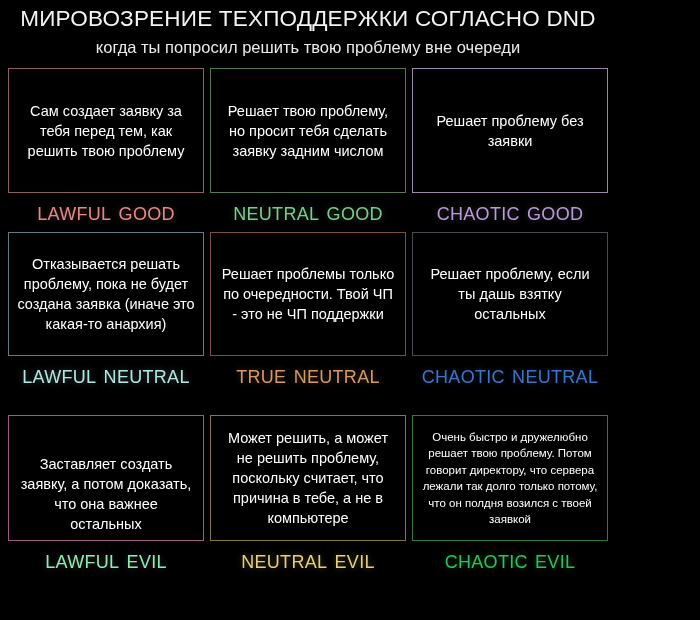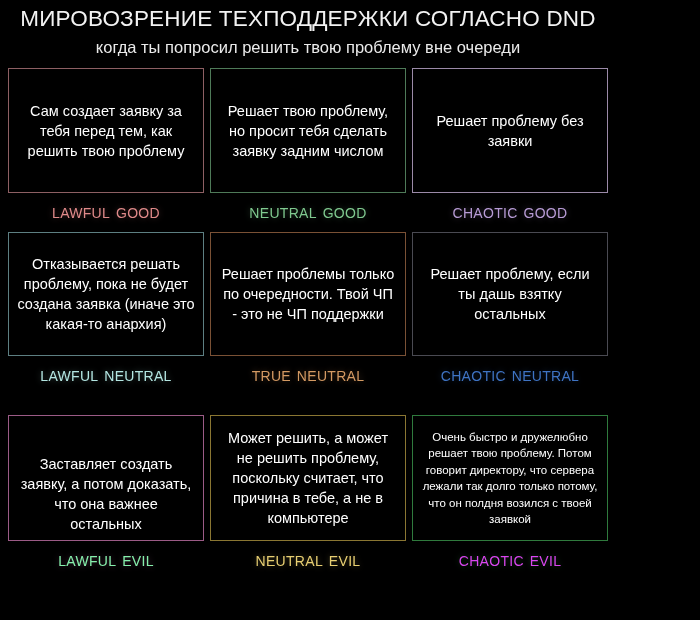--- a/index.html
+++ b/index.html
@@ -77,21 +77,21 @@
     font-size: 14.5px;
     line-height: 20px;
     font-weight: 400;
   }
   .quote.small {
     font-size: 11.5px;
     line-height: 16.5px;
   }
   .align-label {
     text-align: center;
-    font-size: 20px;
+    font-size: 25px;
     line-height: 32px;
     font-weight: 400;
     letter-spacing: 0.3px;
     font-variant: small-caps;
     text-transform: lowercase;
     padding-top: 2px;
     padding-bottom: 2px;
     white-space: nowrap;
   }
 
@@ -169,17 +169,17 @@
       <div class="panel" style="border-color: rgb(138, 118, 50);">
         <div class="quote">Может решить, а может не решить проблему, поскольку считает, что причина в тебе, а не в компьютере</div>
       </div>
       <div class="align-label" style="color: rgb(232, 207, 114); text-shadow: rgba(232, 207, 114, 0.333) 0px 0px 6px;">Neutral Evil</div>
     </div>
 
     <div class="cell r2">
       <div class="panel" style="border-color: rgb(47, 122, 61);">
         <div class="quote small">Очень быстро и дружелюбно решает твою проблему. Потом говорит директору, что сервера лежали так долго только потому, что он полдня возился с твоей заявкой</div>
       </div>
-      <div class="align-label" style="color: #d946ef; text-shadow: rgba(68, 194, 90, 0.333) 0px 0px 6px;">Chaotic Evil</div>
+      <div class="align-label" style="color: #22c55e; text-shadow: rgba(68, 194, 90, 0.333) 0px 0px 6px;">Chaotic Evil</div>
     </div>
 
   </div>
 </div>
 
 </body></html>

